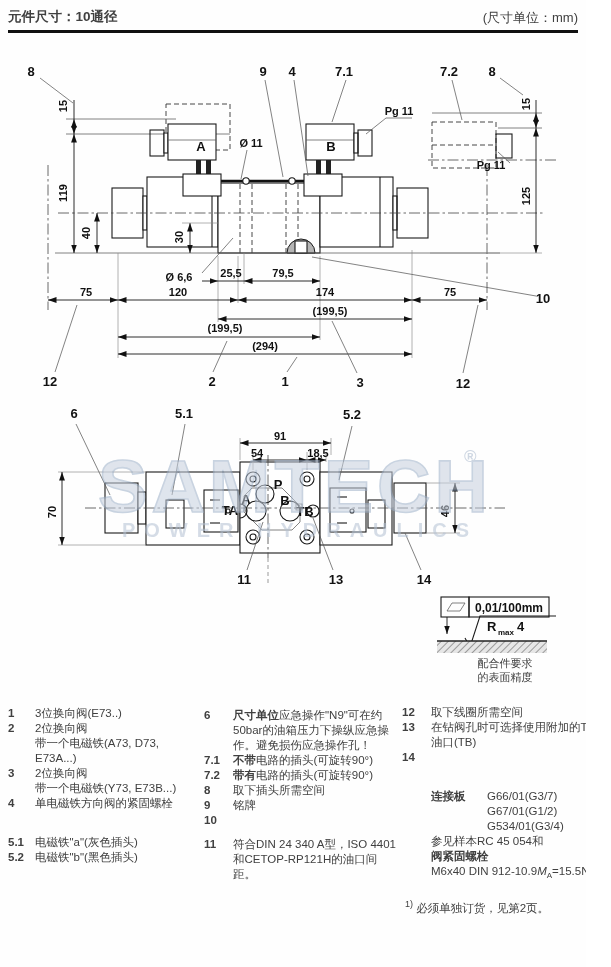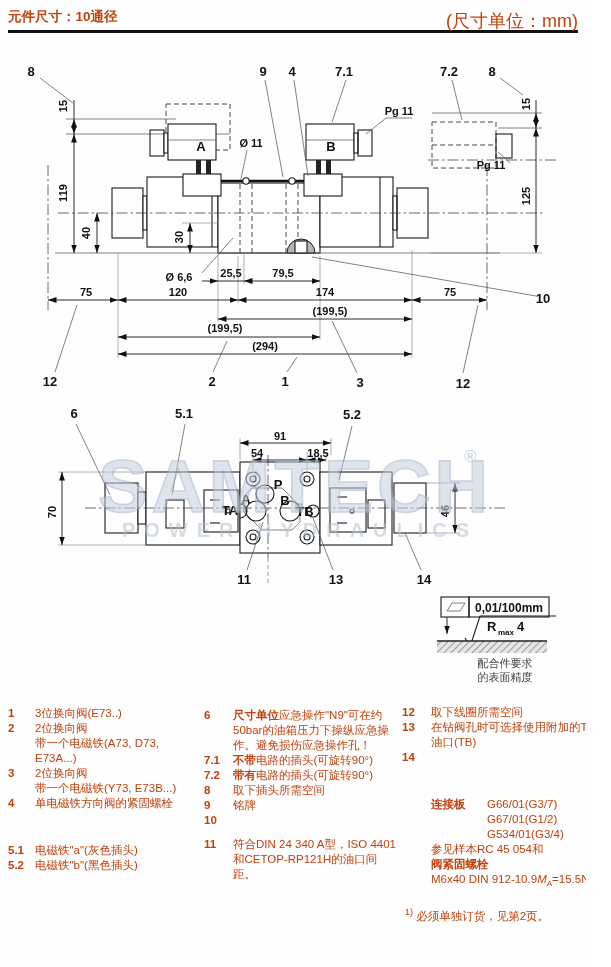--- a/index.html
+++ b/index.html
@@ -1,21 +1,21 @@
 <!DOCTYPE html>
 <html><head>
 <meta charset="utf-8">
 <style>
   html,body{margin:0;padding:0;background:#ffffff;}
   #page{position:relative;width:586px;height:967px;background:#fefefe;overflow:hidden;
-        font-family:"Liberation Sans","DejaVu Sans",sans-serif;color:#c2410c;}
+        font-family:"Liberation Sans","DejaVu Sans",sans-serif;color:#404040;}
   
   #hdr{position:absolute;left:8px;right:8px;top:6px;height:24px;border-bottom:3px solid #111;}
   #hdr .title{position:absolute;left:0;top:2px;font-size:13.5px;font-weight:bold;}
-  #hdr .unit{position:absolute;right:0;top:3px;font-size:18px;margin-left:44px;}
+  #hdr .unit{position:absolute;right:0;top:3px;font-size:13px;margin-left:44px;}
   
   svg{position:absolute;left:0;top:0;}
   .ln{stroke:#1a1a1a;stroke-width:1.1;fill:none;}
   .lnf{stroke:#1a1a1a;stroke-width:1.1;fill:#ffffff;}
   .thin{stroke:#5a5a5a;stroke-width:0.75;fill:none;}
   .ext{stroke:#8a8a8a;stroke-width:0.65;fill:none;}
   .cl{stroke:#444;stroke-width:0.8;fill:none;stroke-dasharray:11 3 2.5 3;}
   .dash{stroke:#333;stroke-width:0.9;fill:none;stroke-dasharray:5 3;}
   .dl{stroke:#161616;stroke-width:0.9;fill:none;}
   text{font-family:"Liberation Sans","DejaVu Sans",sans-serif;fill:#111;}
@@ -30,21 +30,21 @@
   .col{position:absolute;font-size:11.5px;line-height:15px;}
   #col1{left:8px;top:706px;width:198px;}
   #col2{left:204px;top:708px;width:200px;}
   #col3{left:402px;top:705px;width:208px;}
   .li{display:flex;align-items:flex-start;}
   .li .n{flex:none;font-weight:bold;}
   #col1 .n{width:27px;}
   #col2 .n{width:29px;}
   #col3 .n{width:29px;}
   .li .t{white-space:pre;}
-  .gap16{margin-top:32px;} .gap9{margin-top:9px;}
+  .gap16{margin-top:24px;} .gap9{margin-top:9px;}
   b{font-weight:bold;}
   .prow{display:flex;}
   .prow .plabel{flex:none;width:56px;font-weight:bold;}
   .prow .pind{flex:none;width:56px;}
   .foot{margin-top:14px;margin-left:-26px;}
   sub{font-size:8px;} sup{font-size:9px;}
   i{font-style:italic;}
 </style>
 </head>
 <body>

